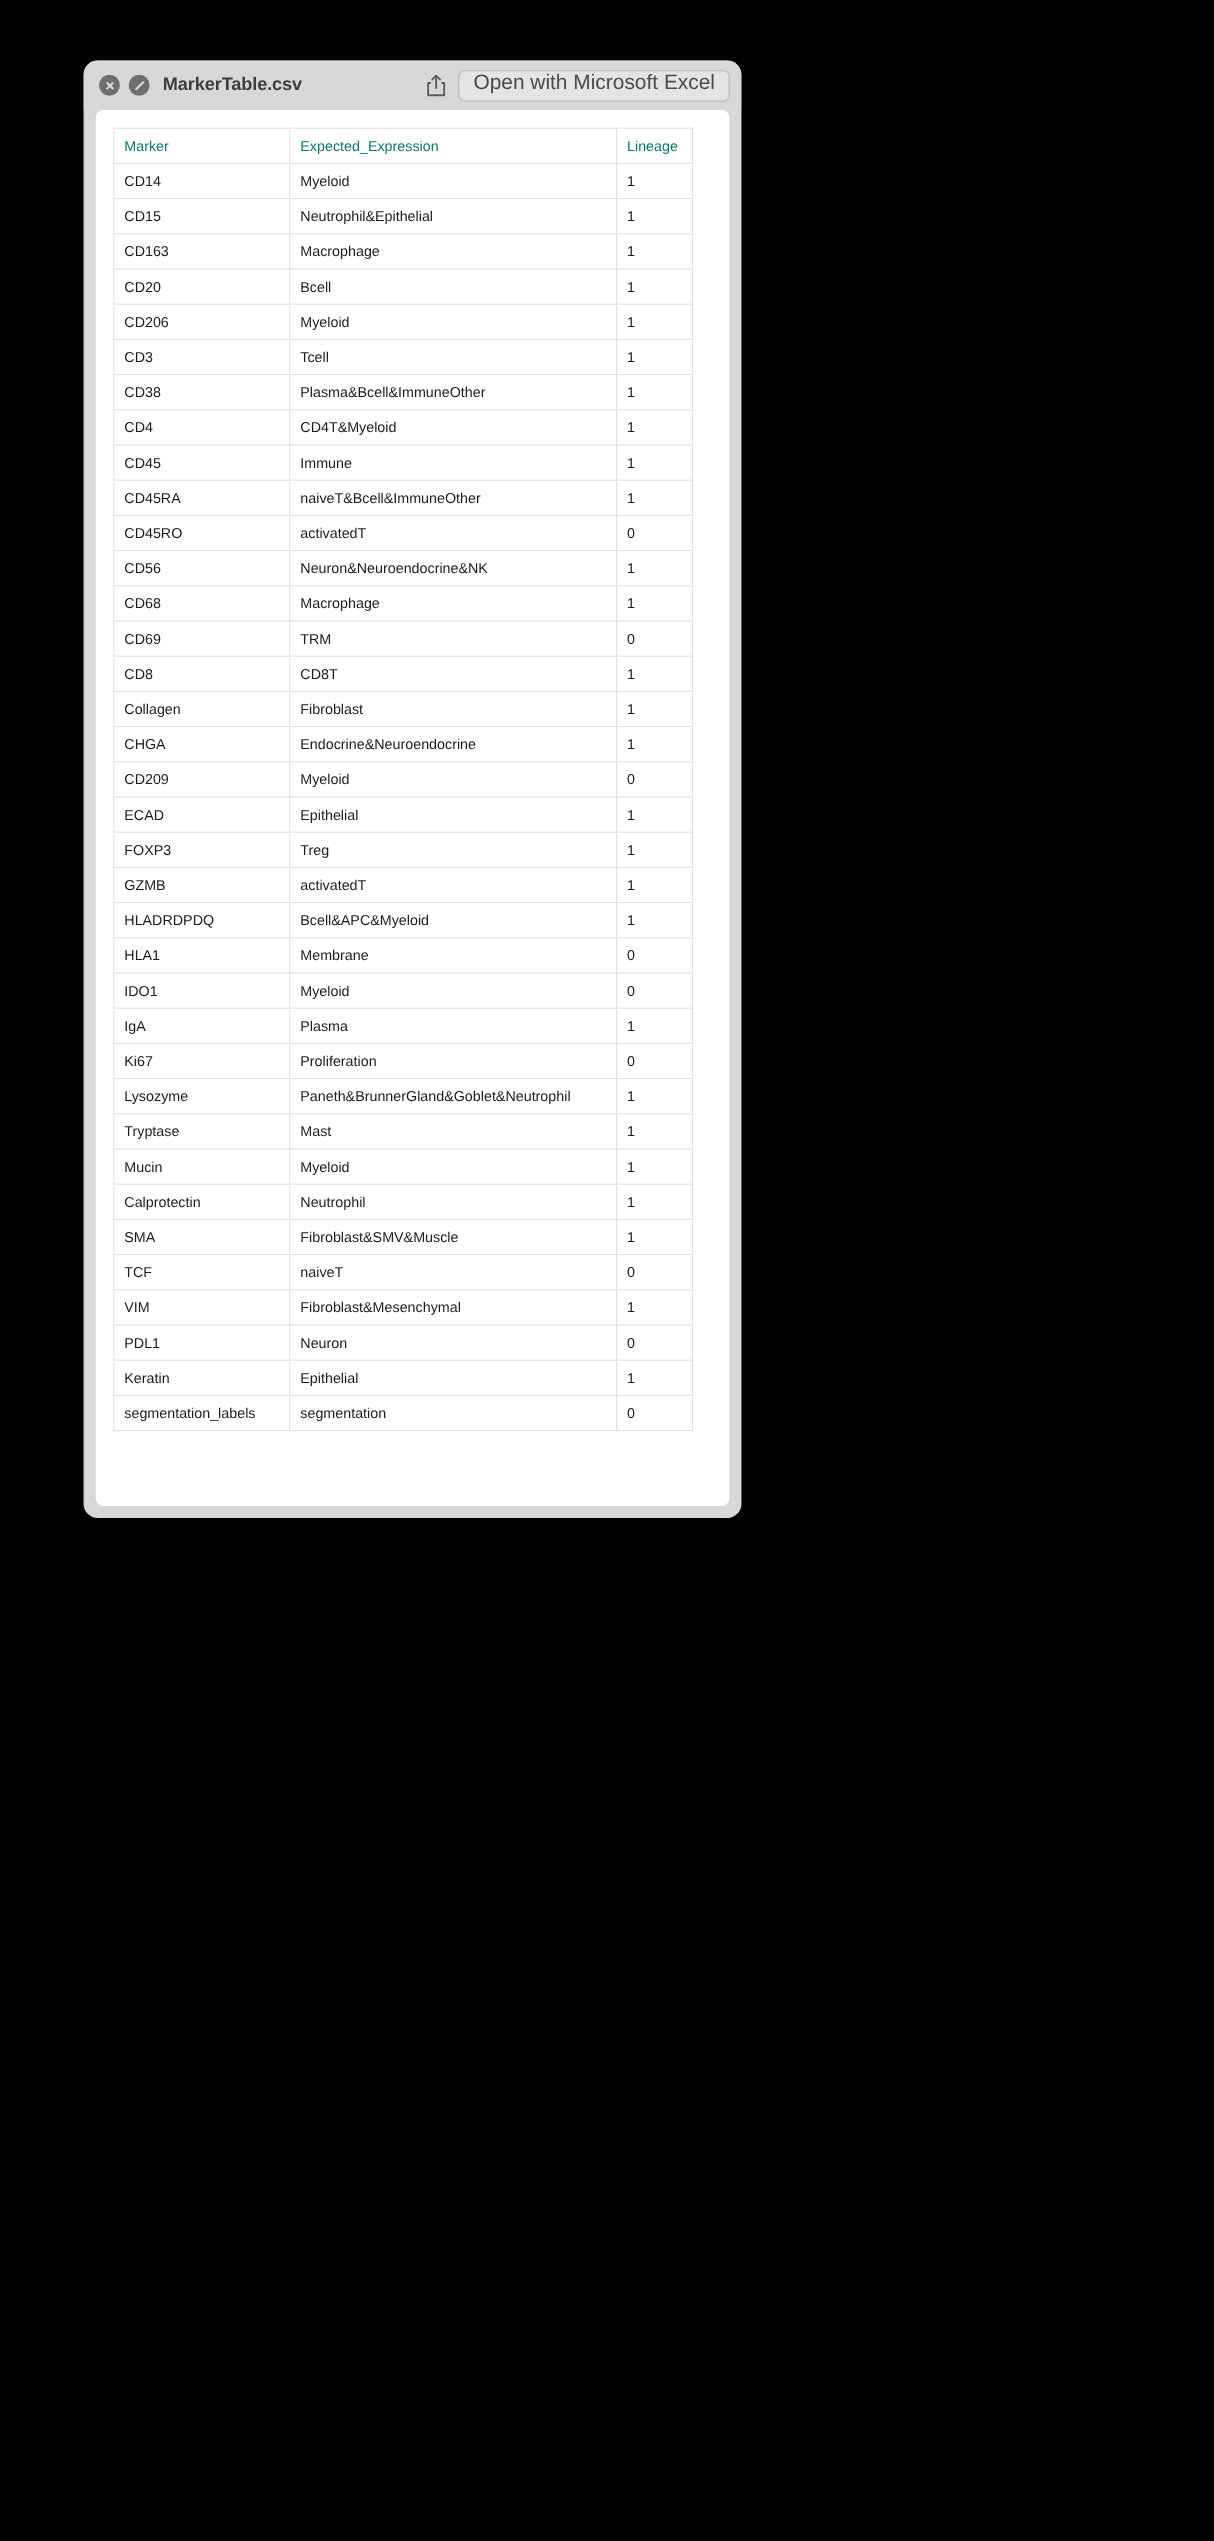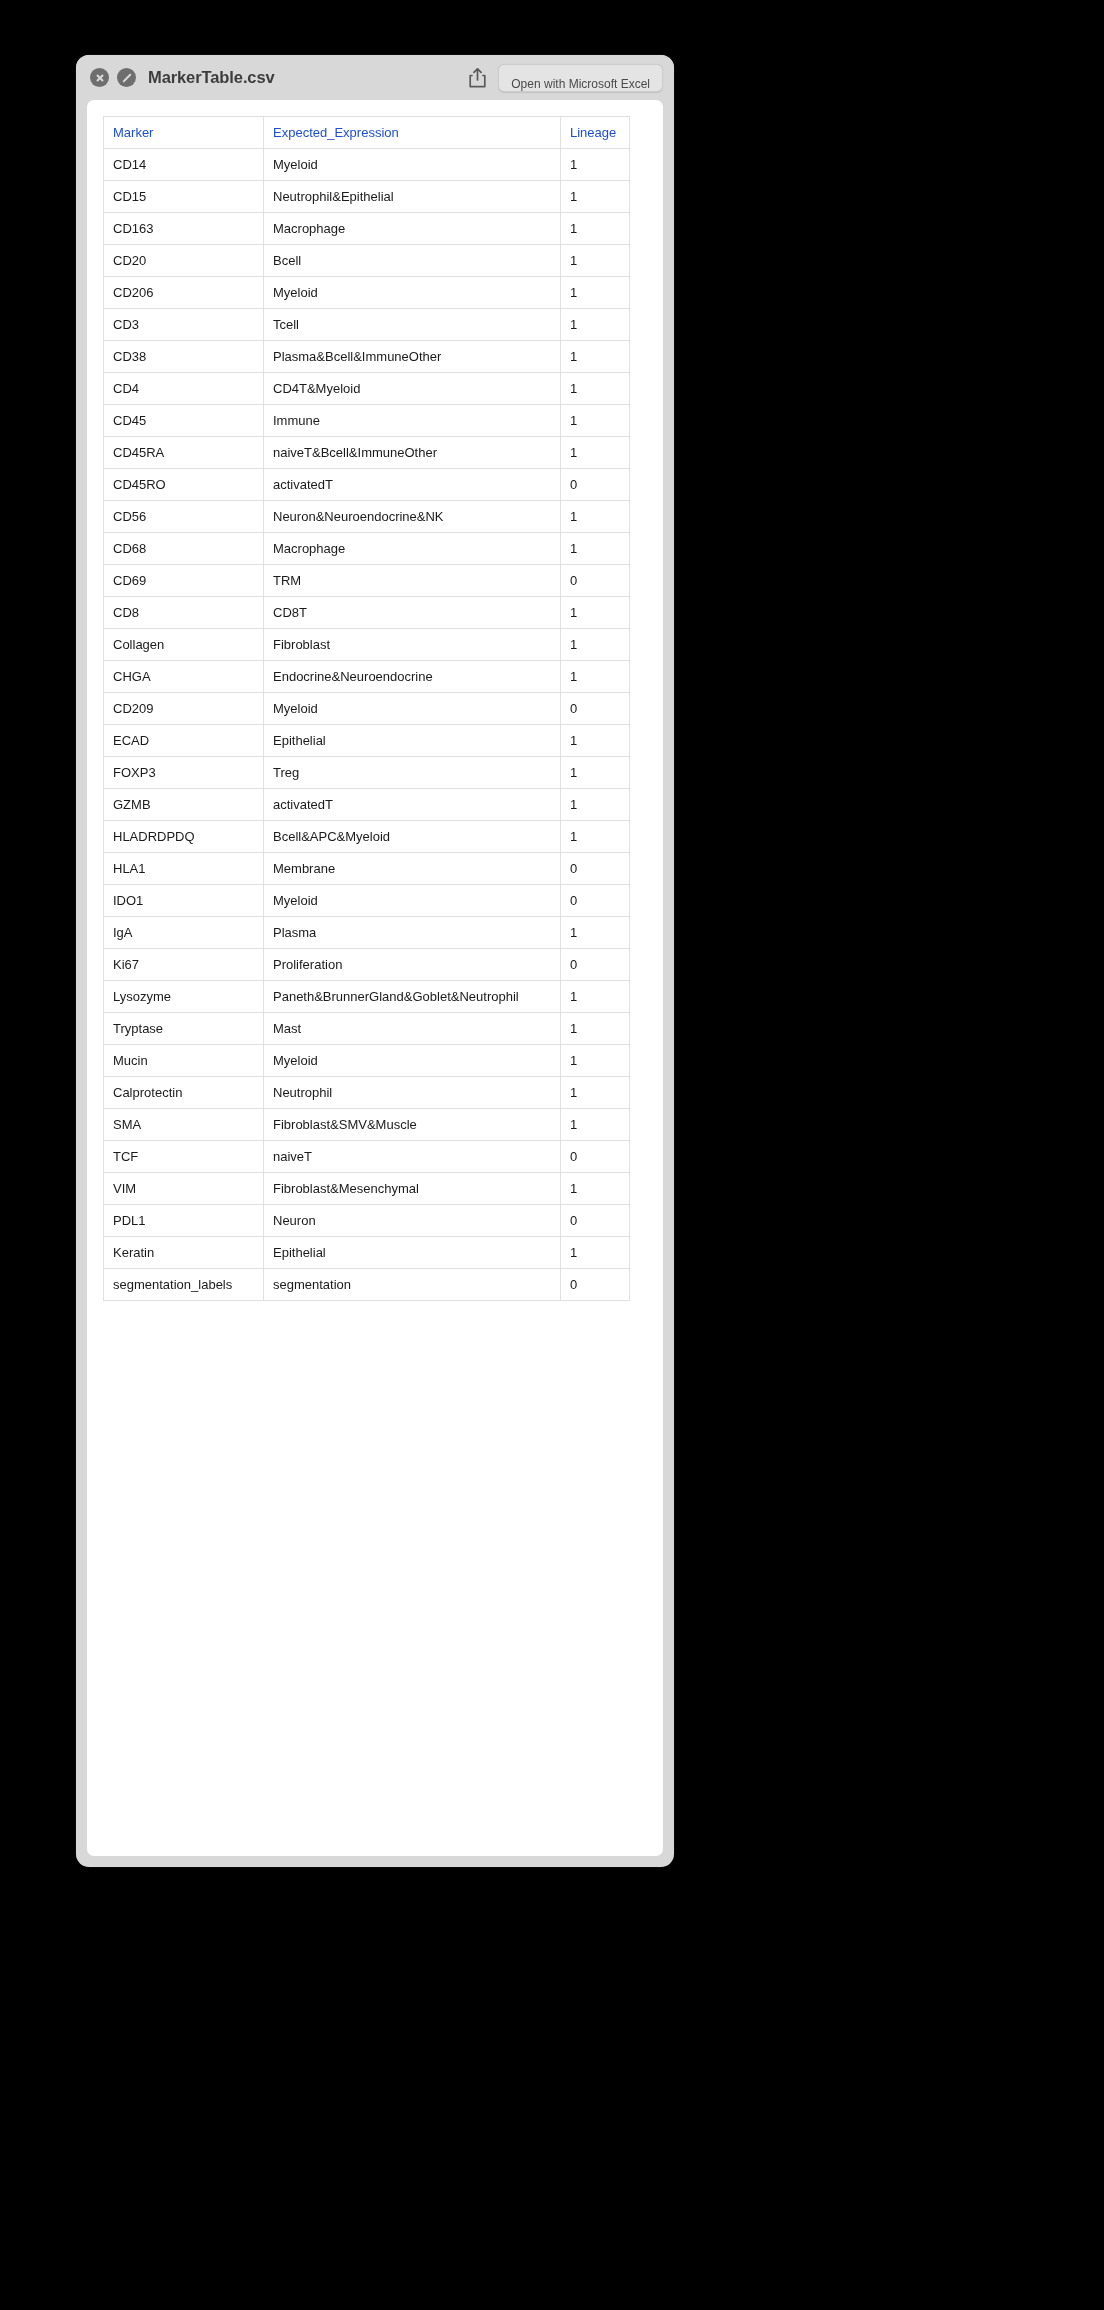--- a/index.html
+++ b/index.html
@@ -10,21 +10,21 @@
     font-family: "Liberation Sans", "DejaVu Sans", sans-serif;
     overflow: hidden;
   }
 
   
   .ql-window {
     position: absolute;
     left: 76px;
     top: 55px;
     width: 598px;
-    height: 1812px;
+    height: 1325px;
     background: #d8d8d8;
     border-radius: 13px;
     box-shadow: 0 10px 36px rgba(0,0,0,0.55),
                 0 0 0 0.5px rgba(255,255,255,0.10);
     overflow: hidden;
     display: flex;
     flex-direction: column;
   }
 
   
@@ -93,26 +93,26 @@
     flex: 0 0 auto;
     margin-right: 6px;
     cursor: default;
   }
 
   .open-btn {
     flex: 0 0 auto;
     height: 28px;
     padding: 0 12px;
     display: flex;
-    align-items: flex-end;
+    align-items: flex-start;
     background: #e4e4e4;
     border: 0.5px solid rgba(0,0,0,0.10);
     border-radius: 6px;
     box-shadow: 0 0.5px 1px rgba(0,0,0,0.10);
-    font-size: 12px;
+    font-size: 19px;
     color: #4a4a4a;
     white-space: nowrap;
     cursor: default;
   }
 
   
   .ql-content {
     flex: 1 1 auto;
     margin: 0 11px 11px 11px;
     background: #ffffff;
@@ -142,21 +142,21 @@
     padding: 0 9px;
     font-size: 13px;
     color: #1b1b1b;
     text-align: left;
     font-weight: normal;
     white-space: nowrap;
     overflow: hidden;
     vertical-align: middle;
     line-height: 31px;
   }
-  table.csv th { color: #1d4ed8; }
+  table.csv th { color: #0f766e; }
 </style>
 </head>
 <body>
 
 <div class="ql-window">
 
   <div class="titlebar">
 
     <div class="tb-btn tb-close"></div>
     <div class="tb-btn tb-slash"></div>

